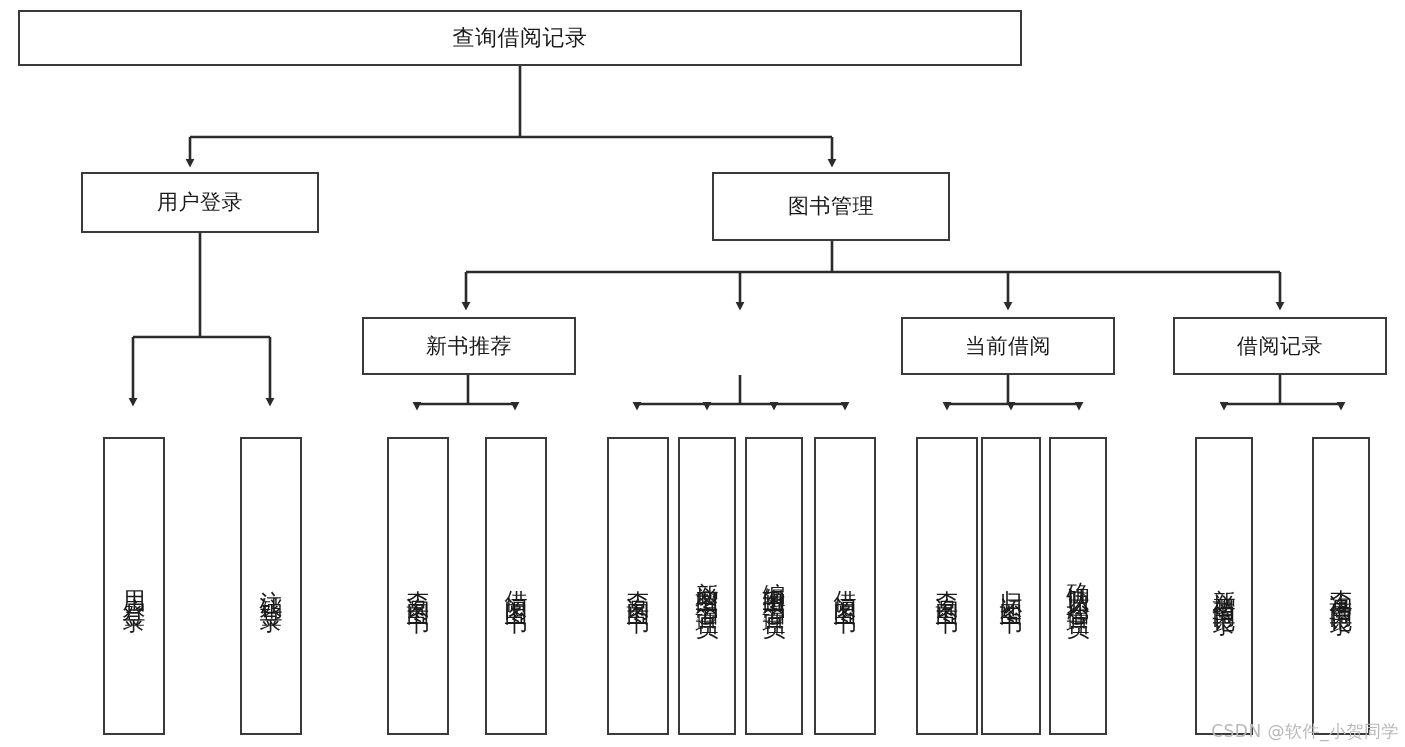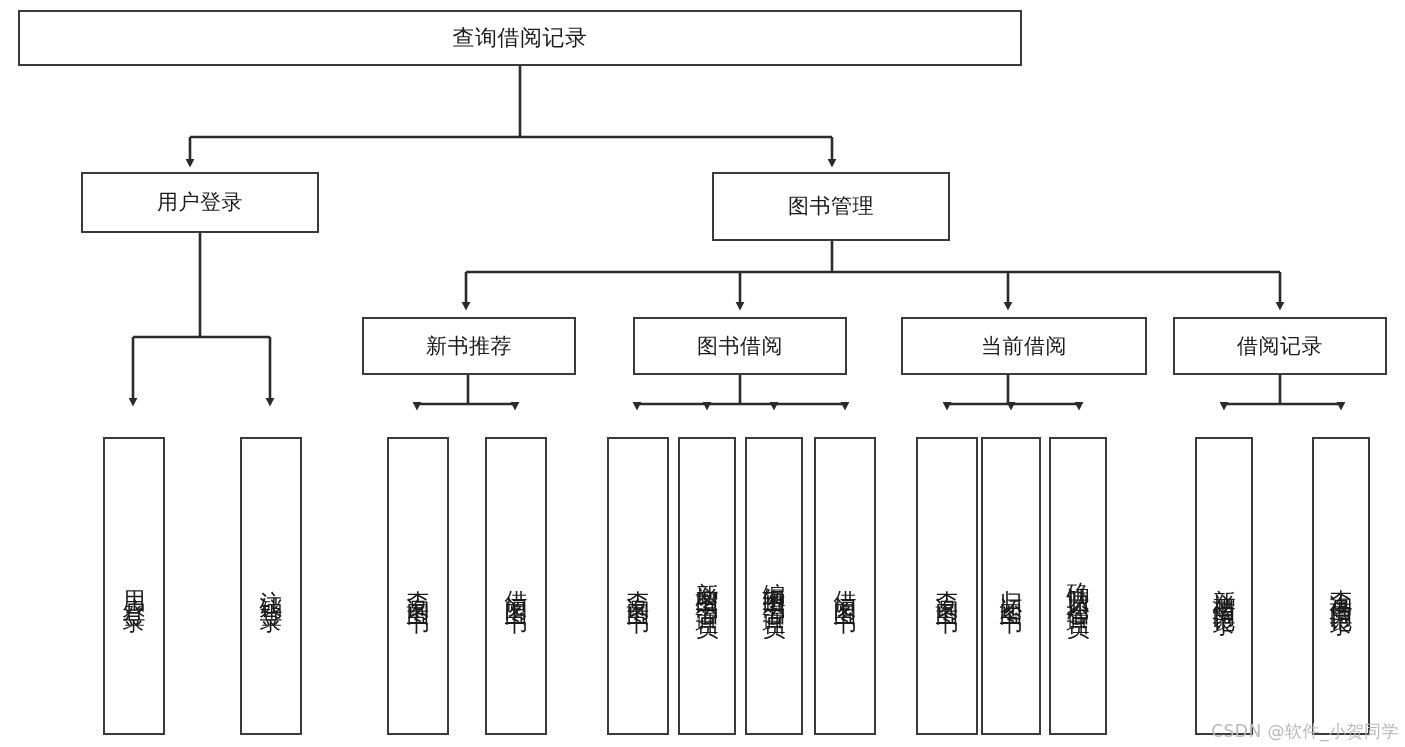--- a/index.html
+++ b/index.html
@@ -120,24 +120,21 @@
   <div class="node h-node" style="left:81px;top:172px;width:238px;height:61px;">
     <span class="lbl">用户登录</span>
   </div>
   <div class="node h-node" style="left:712px;top:172px;width:238px;height:69px;">
     <span class="lbl">图书管理</span>
   </div>
 
   <div class="node h-node" style="left:362px;top:317px;width:214px;height:58px;justify-content:center;">
     <span class="lbl">新书推荐</span>
   </div>
-  <div class="node h-node" style="left:633px;top:317px;width:214px;height:58px;">
-    <span class="lbl">图书借阅</span>
-  </div>
-  <div class="node h-node" style="left:901px;top:317px;width:246px;height:58px;">
+  <div class="node h-node" style="left:901px;top:317px;width:214px;height:58px;">
     <span class="lbl">当前借阅</span>
   </div>
   <div class="node h-node" style="left:1173px;top:317px;width:214px;height:58px;">
     <span class="lbl">借阅记录</span>
   </div>
 
   <div class="node v-node" style="left:103px;top:437px;width:62px;height:298px;">
     <span class="lbl">用户登录</span>
   </div>
   <div class="node v-node" style="left:240px;top:437px;width:62px;height:298px;">

